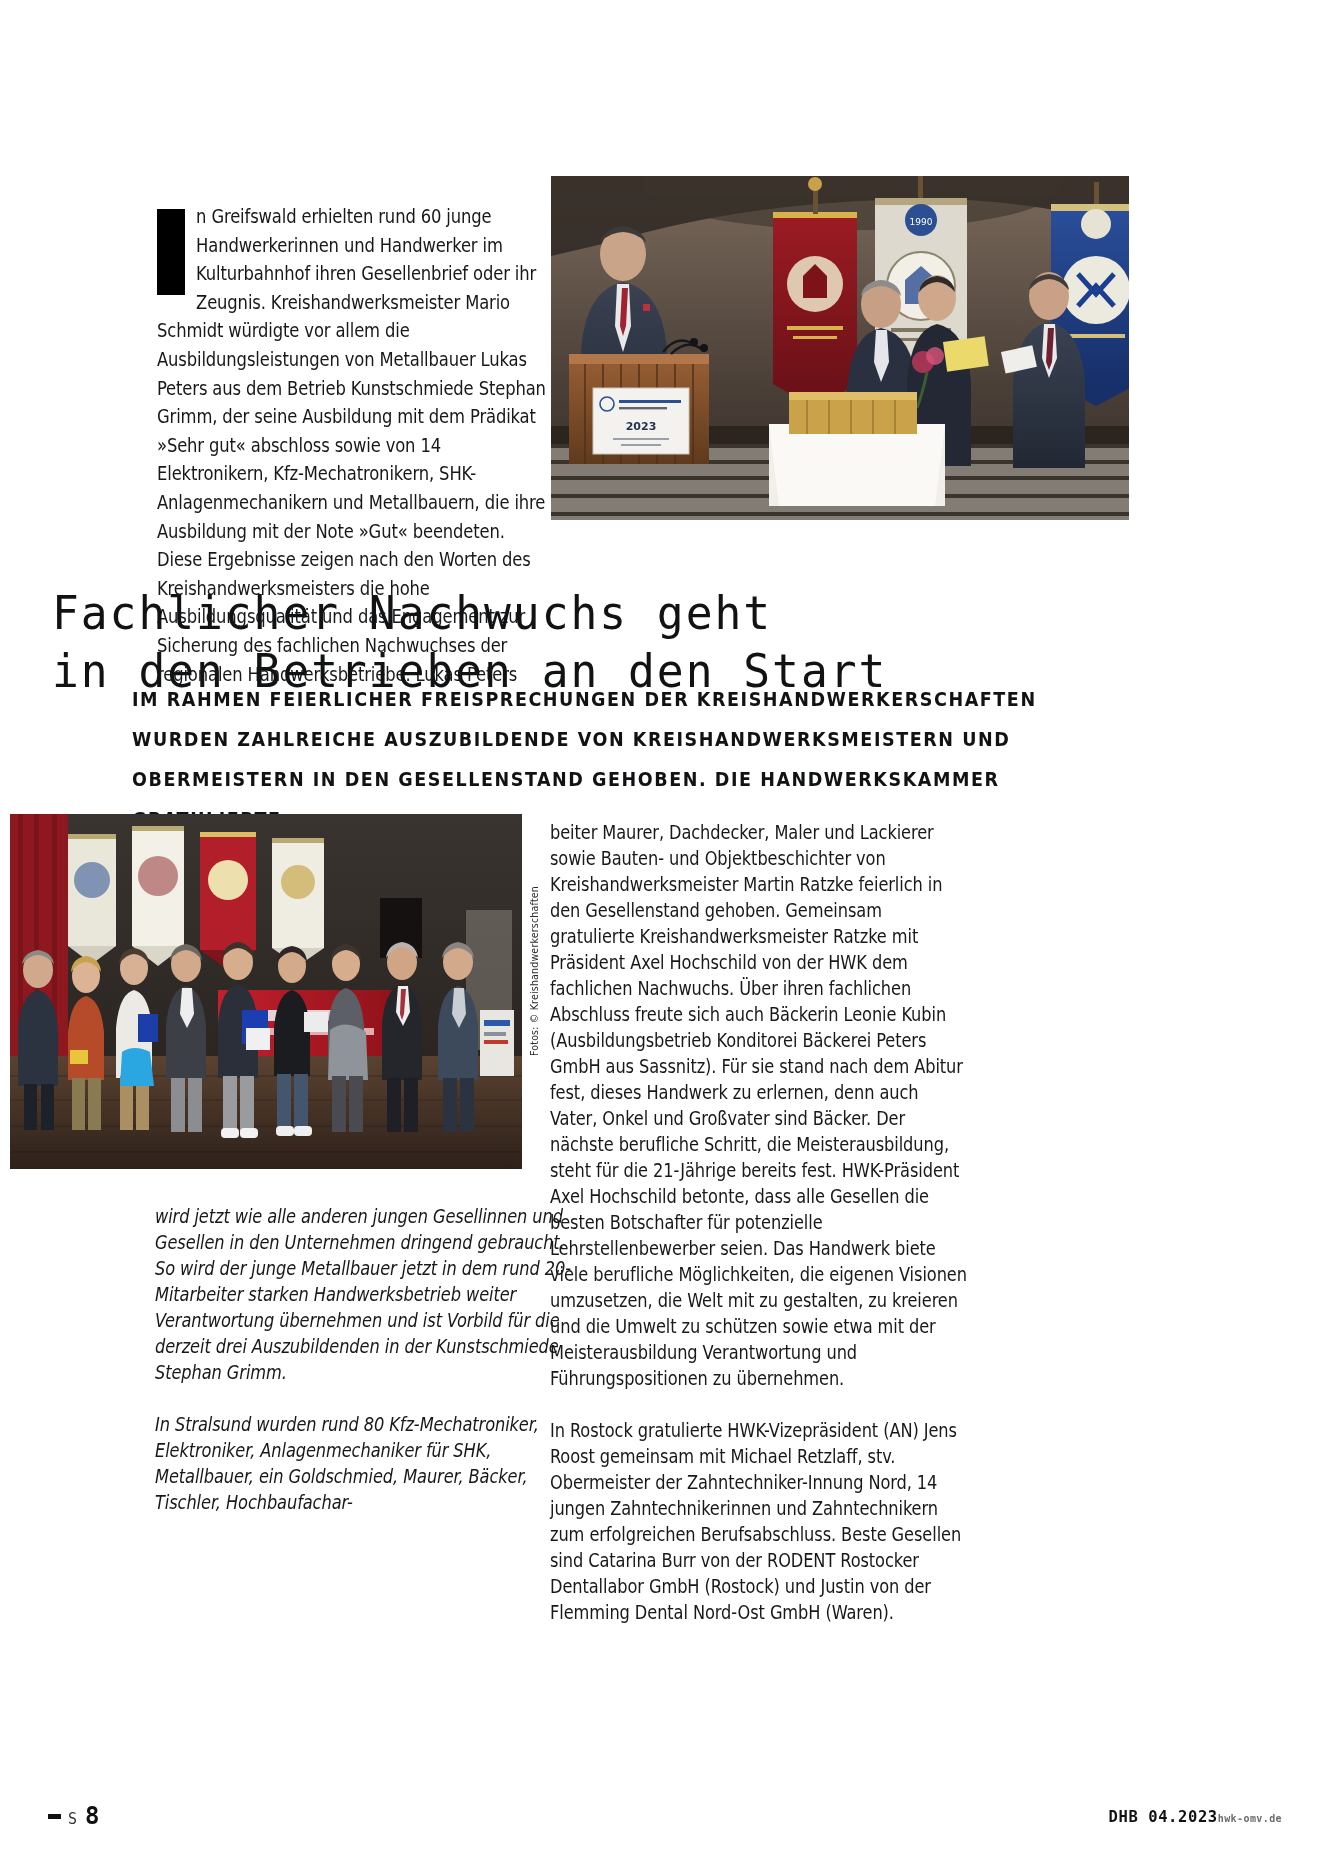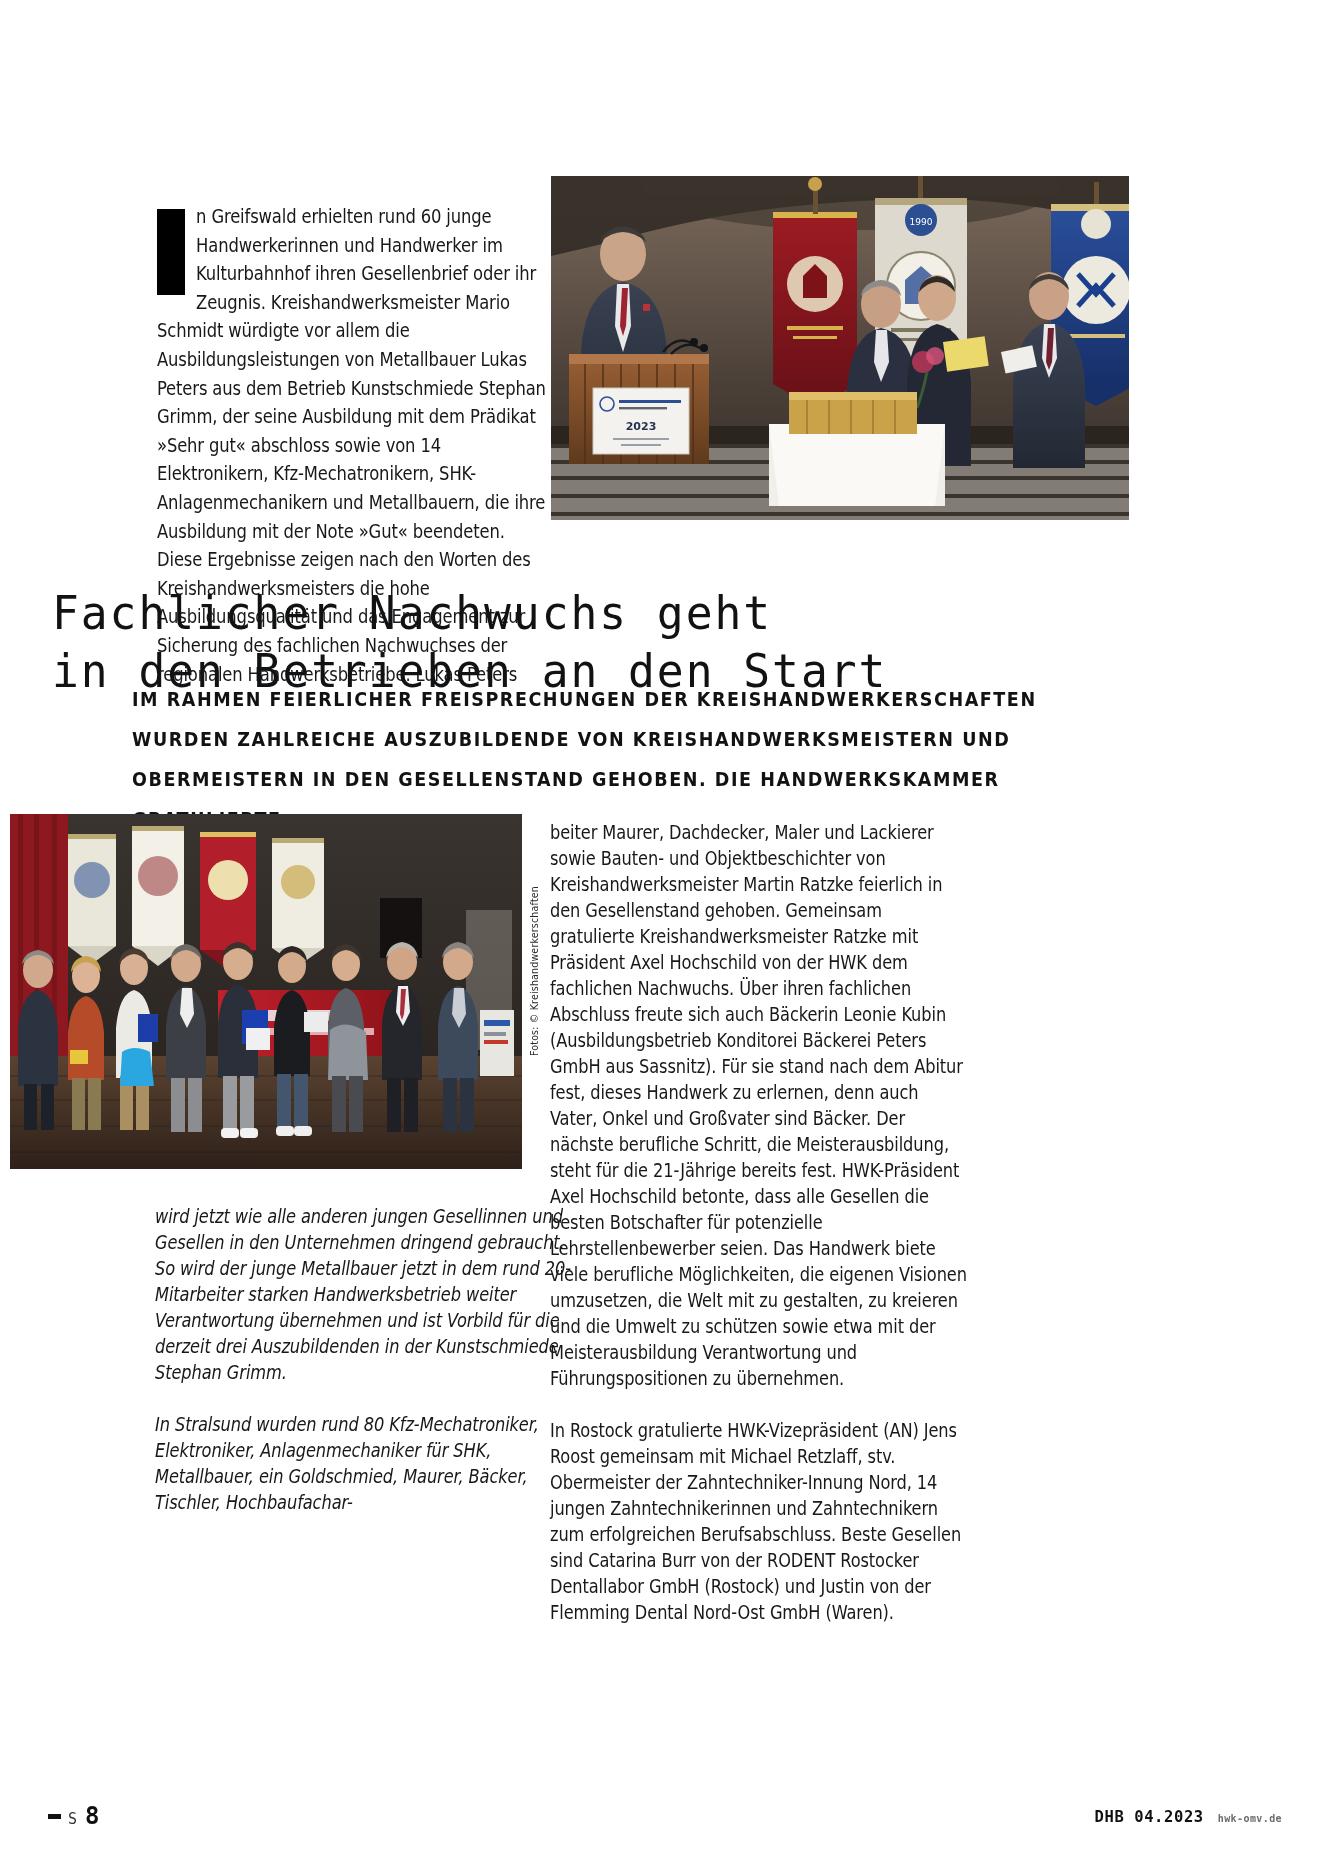--- a/index.html
+++ b/index.html
@@ -178,21 +178,20 @@
     font-weight: 700;
     color: #111;
     letter-spacing: 0.5px;
   }
   .footer-right {
     position: absolute;
     right: 44px;
     top: 1808px;
     display: flex;
     align-items: baseline;
-    gap: 14px;
     font-family: "DejaVu Sans Mono", "Liberation Mono", monospace;
   }
   .footer-issue {
     font-size: 15.5px;
     font-weight: 700;
     letter-spacing: 0.6px;
     color: #111;
   }
   .footer-url {
     font-size: 10px;

